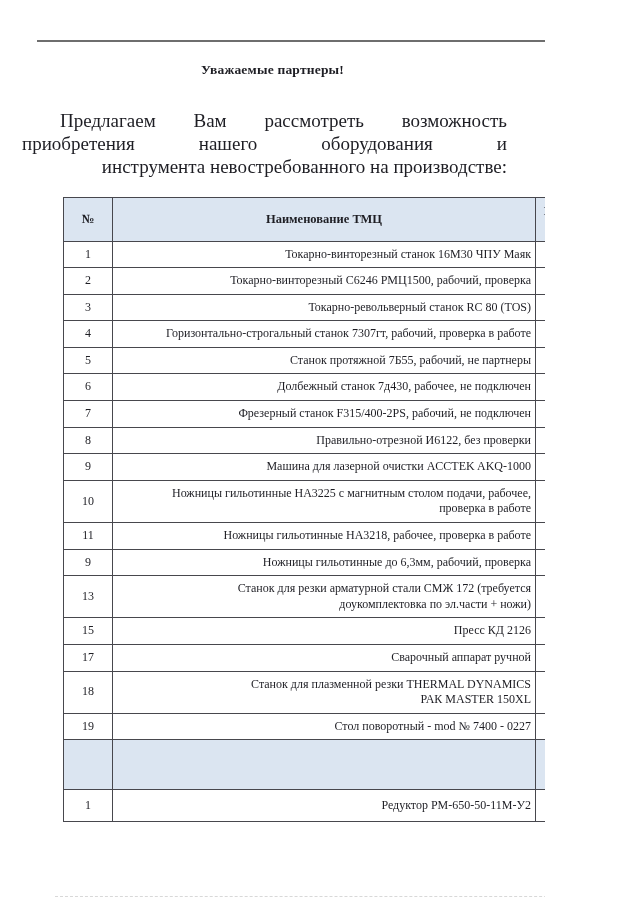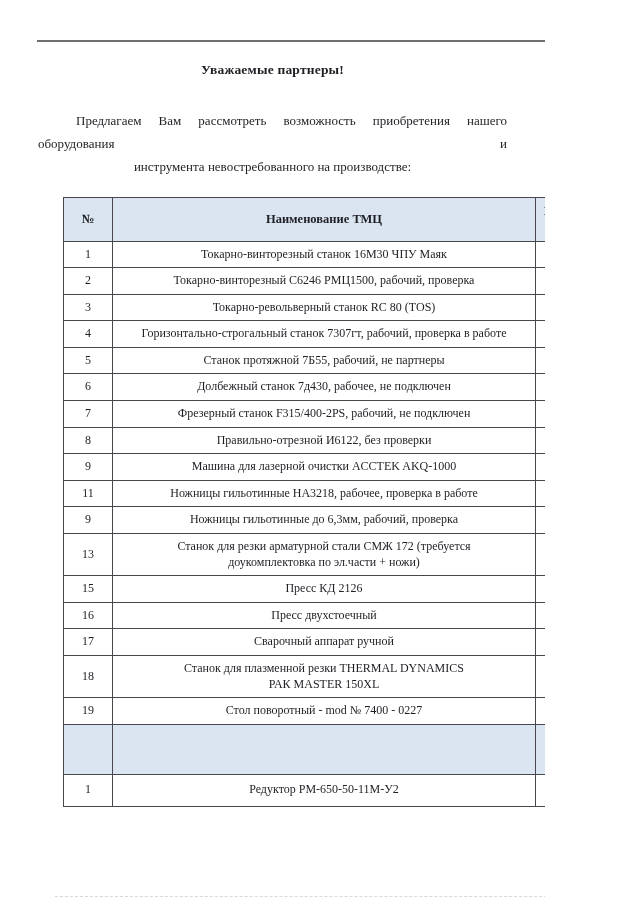--- a/index.html
+++ b/index.html
@@ -28,31 +28,31 @@
     border-top:1px dashed var(--bottom-rule);
   }
   .letter-title{
     margin-top:62px;
     text-align:center;
     font-weight:bold;
     font-size:13.5px;
     letter-spacing:.2px;
   }
   .intro{
-    margin:31px 38px 0 38px;
-    font-size:13px;
+    margin:31px 38px 0 22px;
+    font-size:19px;
     line-height:23px;
   }
   .intro-line1{
     text-indent:38px;
     text-align:justify;
     text-align-last:justify;
   }
   .intro-line2{
-    text-align:center;
+    text-align:right;
   }
   table.tmc{
     margin:19px 0 0 63px;
     width:514px;
     border-collapse:collapse;
     table-layout:fixed;
   }
   table.tmc col.c-num{width:49px;}
   table.tmc col.c-name{width:423px;}
   table.tmc col.c-qty{width:42px;}
@@ -65,21 +65,21 @@
   }
   table.tmc th{
     background:var(--header-bg);
     font-weight:bold;
     text-align:center;
     height:26px;
     font-size:12.5px;
   }
   td.cell-num,td.cell-qty{text-align:center;}
   td.cell-name{
-    text-align:center;
+    text-align:right;
     padding-left:8px;
     padding-right:6px;
     white-space:pre-line;
   }
   tr.spacer-row td{
     background:var(--header-bg);
     height:50px;
   }
   tr.extra-row td{
     height:32px;
@@ -151,20 +151,26 @@
         <td class="cell-num">8</td>
         <td class="cell-name">Правильно-отрезной И6122, без проверки</td>
         <td class="cell-qty">1</td>
       </tr>
       <tr>
         <td class="cell-num">9</td>
         <td class="cell-name">Машина для лазерной очистки ACCTEK AKQ-1000</td>
         <td class="cell-qty">1</td>
       </tr>
       <tr>
+        <td class="cell-num">10</td>
+        <td class="cell-name">Ножницы гильотинные НА3225 с магнитным столом подачи, рабочее,
+проверка в работе</td>
+        <td class="cell-qty">1</td>
+      </tr>
+      <tr>
         <td class="cell-num">11</td>
         <td class="cell-name">Ножницы гильотинные НА3218, рабочее, проверка в работе</td>
         <td class="cell-qty">1</td>
       </tr>
       <tr>
         <td class="cell-num">9</td>
         <td class="cell-name">Ножницы гильотинные до 6,3мм, рабочий, проверка</td>
         <td class="cell-qty">1</td>
       </tr>
       <tr>
@@ -172,25 +178,20 @@
         <td class="cell-name">Станок для резки арматурной стали СМЖ 172 (требуется
 доукомплектовка  по эл.части + ножи)</td>
         <td class="cell-qty">2</td>
       </tr>
       <tr>
         <td class="cell-num">15</td>
         <td class="cell-name">Пресс КД 2126</td>
         <td class="cell-qty">1</td>
       </tr>
       <tr>
-        <td class="cell-num">16</td>
-        <td class="cell-name">Пресс двухстоечный</td>
-        <td class="cell-qty">1</td>
-      </tr>
-      <tr>
         <td class="cell-num">17</td>
         <td class="cell-name">Сварочный аппарат ручной</td>
         <td class="cell-qty">4</td>
       </tr>
       <tr>
         <td class="cell-num">18</td>
         <td class="cell-name">Станок для плазменной резки THERMAL DYNAMICS
 РАК MASTER 150XL</td>
         <td class="cell-qty">1</td>
       </tr>

